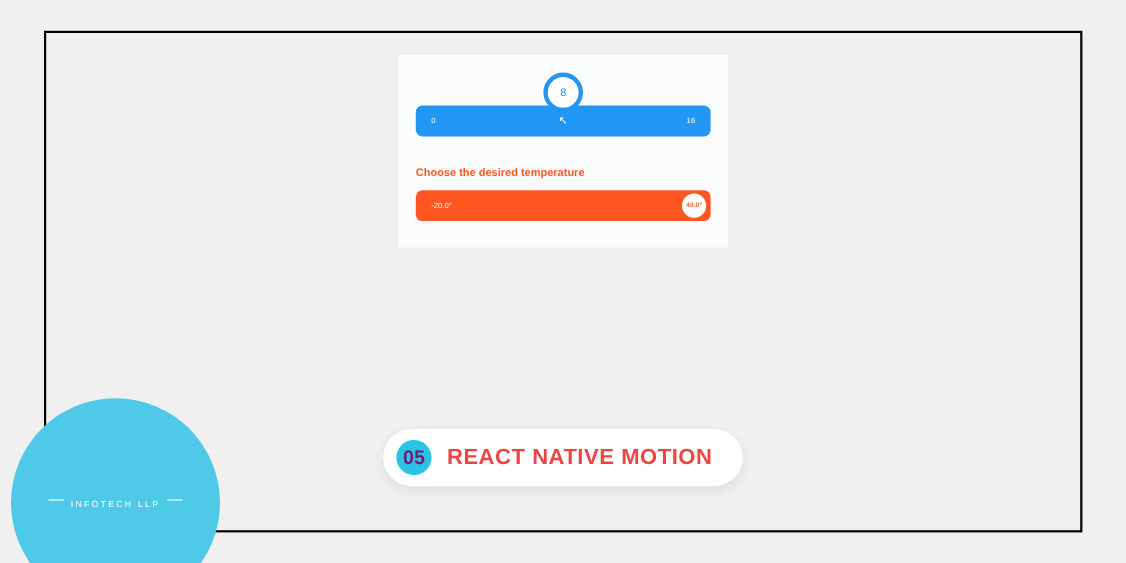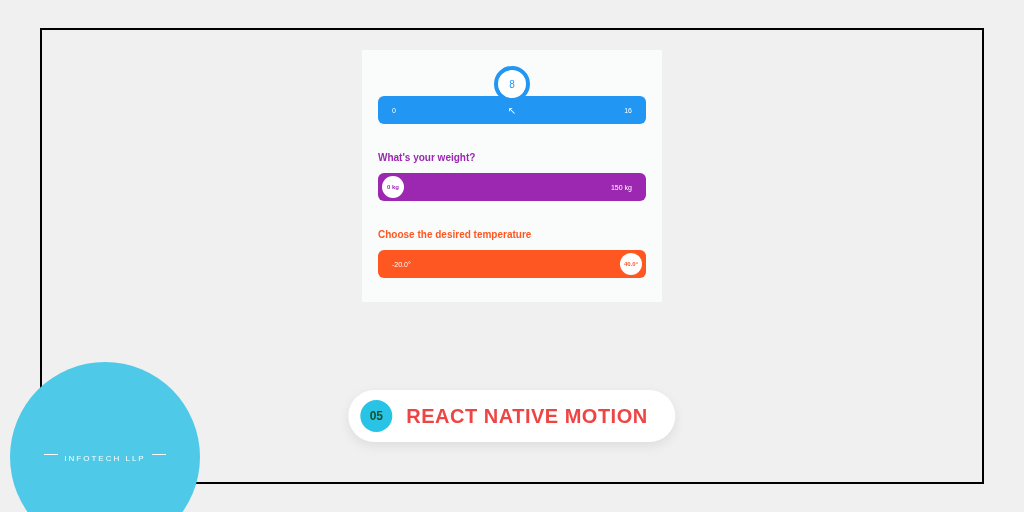--- a/index.html
+++ b/index.html
@@ -158,25 +158,25 @@
       align-items: center;
       gap: 14px;
       box-shadow: 0 4px 12px rgba(0,0,0,0.08);
     }
     
     .pill-badge {
       width: 32px;
       height: 32px;
       border-radius: 50%;
       background: #29c3e5;
-      color: #14532d;
-      display: flex;
-      align-items: center;
-      justify-content: center;
-      font-size: 12px;
+      color: #701a75;
+      display: flex;
+      align-items: center;
+      justify-content: center;
+      font-size: 18px;
       font-weight: 600;
     }
     
     .pill-title {
       font-size: 20px;
       font-weight: 700;
       letter-spacing: 0.5px;
       color: #ef4444;
     }
     
@@ -232,30 +232,20 @@
     <div class="circle-indicator">
       <span>8</span>
     </div>
     <div class="slider-bar blue">
       <span class="end-label">0</span>
       <span class="cursor">↖</span>
       <span class="end-label">16</span>
     </div>
   </div>
 
-  <div class="slider-section">
-    <div class="question-label purple">What's your weight?</div>
-    <div class="slider-bar purple">
-      <div class="thumb left purple-text">
-        <span>0 kg</span>
-      </div>
-      <span></span>
-      <span class="end-label">150 kg</span>
-    </div>
-  </div>
 
   <div class="slider-section" style="margin-bottom:0;">
     <div class="question-label orange">Choose the desired temperature</div>
     <div class="slider-bar orange">
       <span class="end-label">-20.0°</span>
       <div class="thumb right orange-text">
         <span>40.0°</span>
       </div>
     </div>
   </div>

